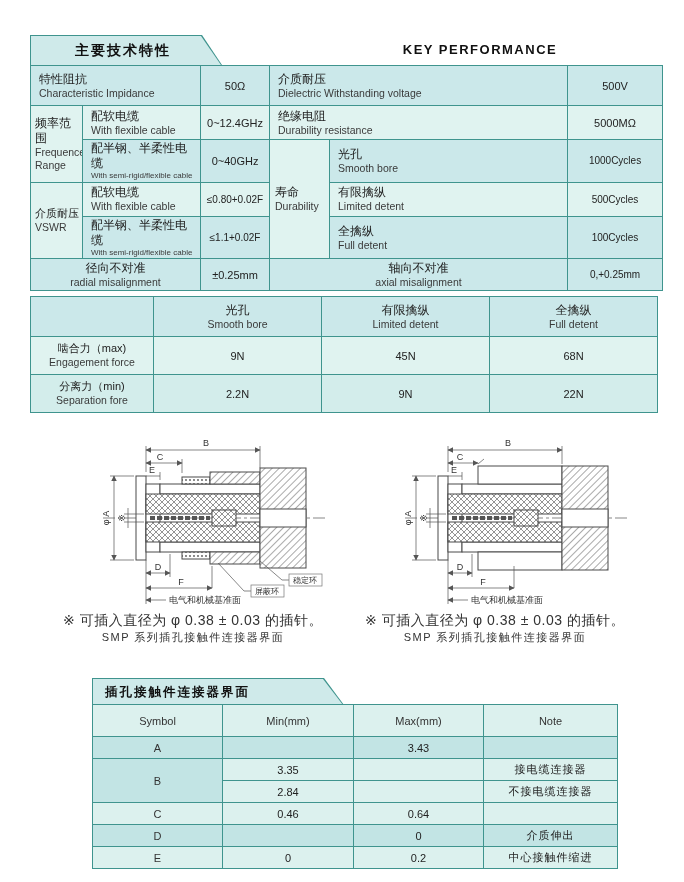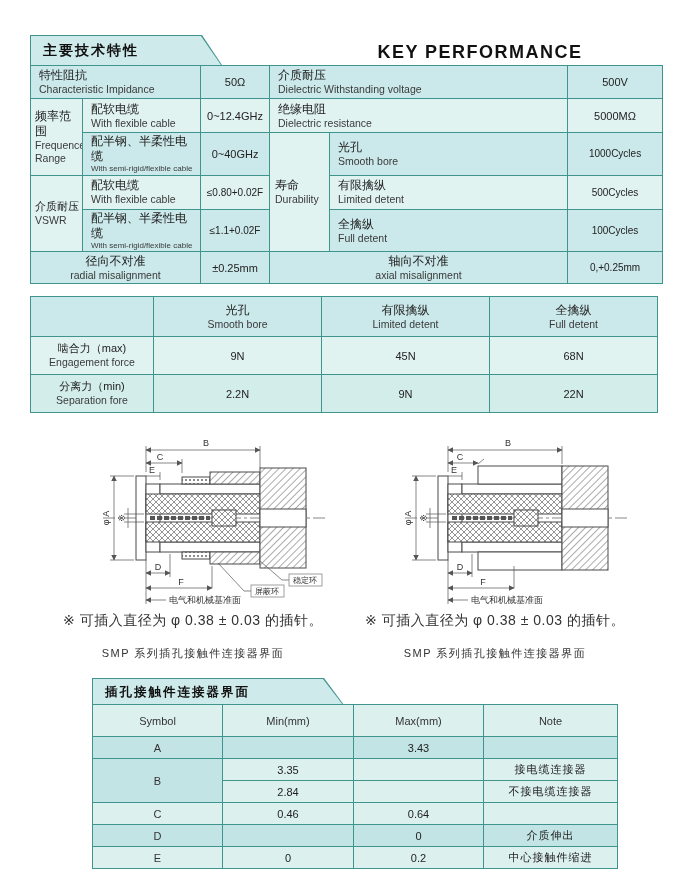--- a/index.html
+++ b/index.html
@@ -23,28 +23,28 @@
   .l{text-align:left;padding-left:8px;} .c{text-align:center;}
   .cn{font-size:12px;color:#222;line-height:1.25;}
   .en{font-size:10.5px;color:#3a3a3a;line-height:1.2;}
   .sm{font-size:8px;color:#3a3a3a;line-height:1.2;}
   .val{font-size:11px;color:#222;text-align:center;}
   .hdr{font-size:11px;color:#333;text-align:center;}
   .sym{font-size:11px;color:#333;text-align:center;}
   .note-cn{font-size:11px;color:#222;text-align:center;letter-spacing:1px;}
 
   .keyperf{position:absolute;top:42px;left:320px;width:320px;text-align:center;
-           font-size:18px;font-weight:bold;color:#111;letter-spacing:1.5px;}
+           font-size:13px;font-weight:bold;color:#111;letter-spacing:1.5px;}
 
   
   .figs{position:absolute;top:430px;left:48px;width:592px;display:flex;justify-content:space-between;}
   .fig{width:290px;display:flex;flex-direction:column;align-items:center;}
   .fig svg{width:290px;height:182px;display:block;}
   .fig-note{font-size:14px;color:#333;letter-spacing:0.5px;}
-  .fig-caption{font-size:11px;color:#333;margin-top:16px;letter-spacing:1.5px;}
+  .fig-caption{font-size:11px;color:#333;margin-top:0;letter-spacing:1.5px;}
   .dim-text{font-size:9px;fill:#333;}
   .callout-text{font-size:8px;fill:#333;}
   .datum-text{font-size:9px;fill:#333;}
 </style>
 </head>
 <body>
 
 <div class="page">
 
   <svg width="0" height="0" style="position:absolute" aria-hidden="true">
@@ -63,36 +63,36 @@
       </pattern>
       <marker id="arr" viewBox="0 0 10 10" refX="9" refY="5" markerWidth="8" markerHeight="8" orient="auto-start-reverse">
         <path d="M0,0 L10,5 L0,10 z" fill="#555"></path>
       </marker>
     </defs>
   </svg>
 
   <div class="tab" style="left:30px;top:35px;width:192px;height:30px;">
     <div class="tab-bg"></div>
     <div class="tab-fill">
-      <span class="tab-text" style="font-size:14px;">主要技术特性</span>
+      <span class="tab-text" style="font-size:14px;margin-left:32px;">主要技术特性</span>
     </div>
   </div>
   <div class="keyperf">KEY  PERFORMANCE</div>
 
   <table style="position:absolute;left:30px;top:65px;width:632px;">
     <colgroup>
         <col style="width:52px">
         <col style="width:118px">
         <col style="width:69px">
         <col style="width:60px">
         <col style="width:238px">
         <col style="width:95px">
       </colgroup>
     <tbody>
-        <tr style="height:33px">
+        <tr style="height:40px">
       <td class="l dk" colspan="2">
         <div class="cn">特性阻抗</div>
         <div class="en">Characteristic Impidance</div>
       </td>
       <td class="val dk">50Ω</td>
       <td class="l dk" colspan="2">
         <div class="cn">介质耐压</div>
         <div class="en">Dielectric Withstanding voltage</div>
       </td>
       <td class="val dk">500V</td>
@@ -102,21 +102,21 @@
         <div class="cn">频率范围</div>
         <div class="en">Frequence Range</div>
       </td>
       <td class="l lt">
         <div class="cn">配软电缆</div>
         <div class="en">With flexible cable</div>
       </td>
       <td class="val lt">0~12.4GHz</td>
       <td class="l lt" colspan="2">
         <div class="cn">绝缘电阻</div>
-        <div class="en">Dielectric  resistance</div>
+        <div class="en">Durability  resistance</div>
       </td>
       <td class="val lt">5000MΩ</td>
     </tr>
     <tr style="height:38px">
       <td class="l dk">
         <div class="cn">配半钢、半柔性电缆</div>
         <div class="sm">With semi-rigid/flexible cable</div>
       </td>
       <td class="val dk">0~40GHz</td>
       <td class="l lt" rowspan="3" style="padding-left:5px">

